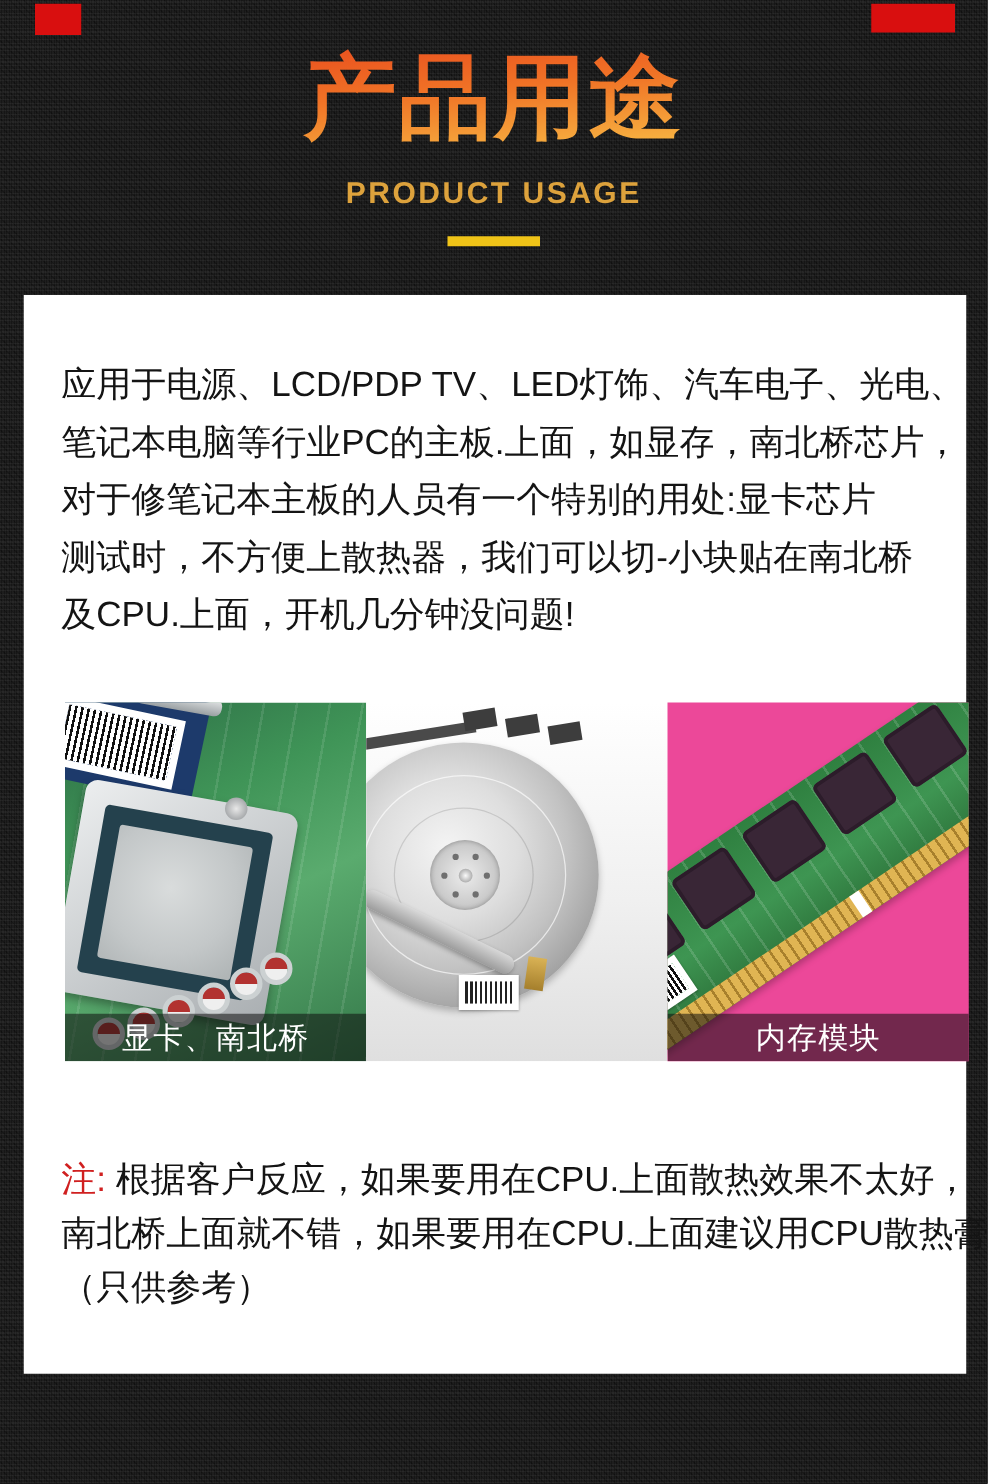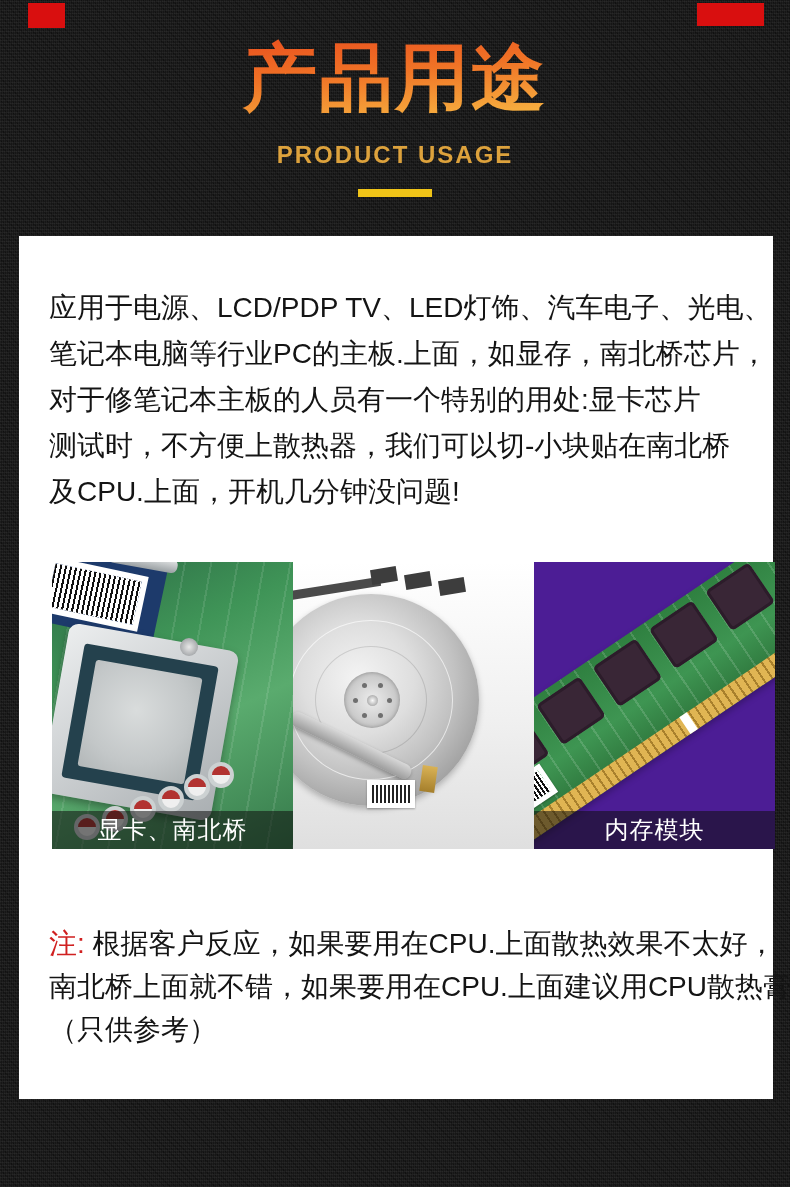--- a/index.html
+++ b/index.html
@@ -122,21 +122,21 @@
   .hdd-arm{ position:absolute; left:-8px; top:176px; width:132px; height:15px; border-radius:7px;
     background:linear-gradient(#d8d8d8,#9c9c9c); transform:rotate(26deg);
     box-shadow:0 2px 4px rgba(0,0,0,0.3); }
   .hdd-label{ position:absolute; left:74px; top:218px; width:48px; height:28px; background:#fff;
     border:5px solid #fff; box-shadow:0 1px 2px rgba(0,0,0,0.3);
     background-image:repeating-linear-gradient(90deg,#222 0 2px,#fff 2px 4px); background-clip:content-box; }
   .hdd-gold{ position:absolute; left:128px; top:204px; width:15px; height:26px;
     background:linear-gradient(#d9b255,#a57f2c); transform:rotate(8deg); }
 
   
-  .ramcell{ background:#4c1d95; }
+  .ramcell{ background:#ec4899; }
   .ram{ position:absolute; left:-168px; top:92px; width:500px; height:118px;
     transform:rotate(-34deg);
     background:linear-gradient(180deg,#2f8040 0%,#3e9552 55%,#2b7038 100%);
     box-shadow:0 3px 6px rgba(0,0,0,0.25); }
   .ram-speckle{ position:absolute; inset:0;
     background:repeating-linear-gradient(90deg, rgba(255,255,255,0.14) 0 2px, transparent 2px 17px); }
   .ram-chips{ position:absolute; left:120px; top:8px; display:flex; gap:16px; }
   .chip{ width:52px; height:48px; background:#392636; border-radius:5px;
     box-shadow:inset 0 0 0 3px #2c1c2a; }
   .ram-gold{ position:absolute; left:0; right:0; bottom:0; height:20px;

